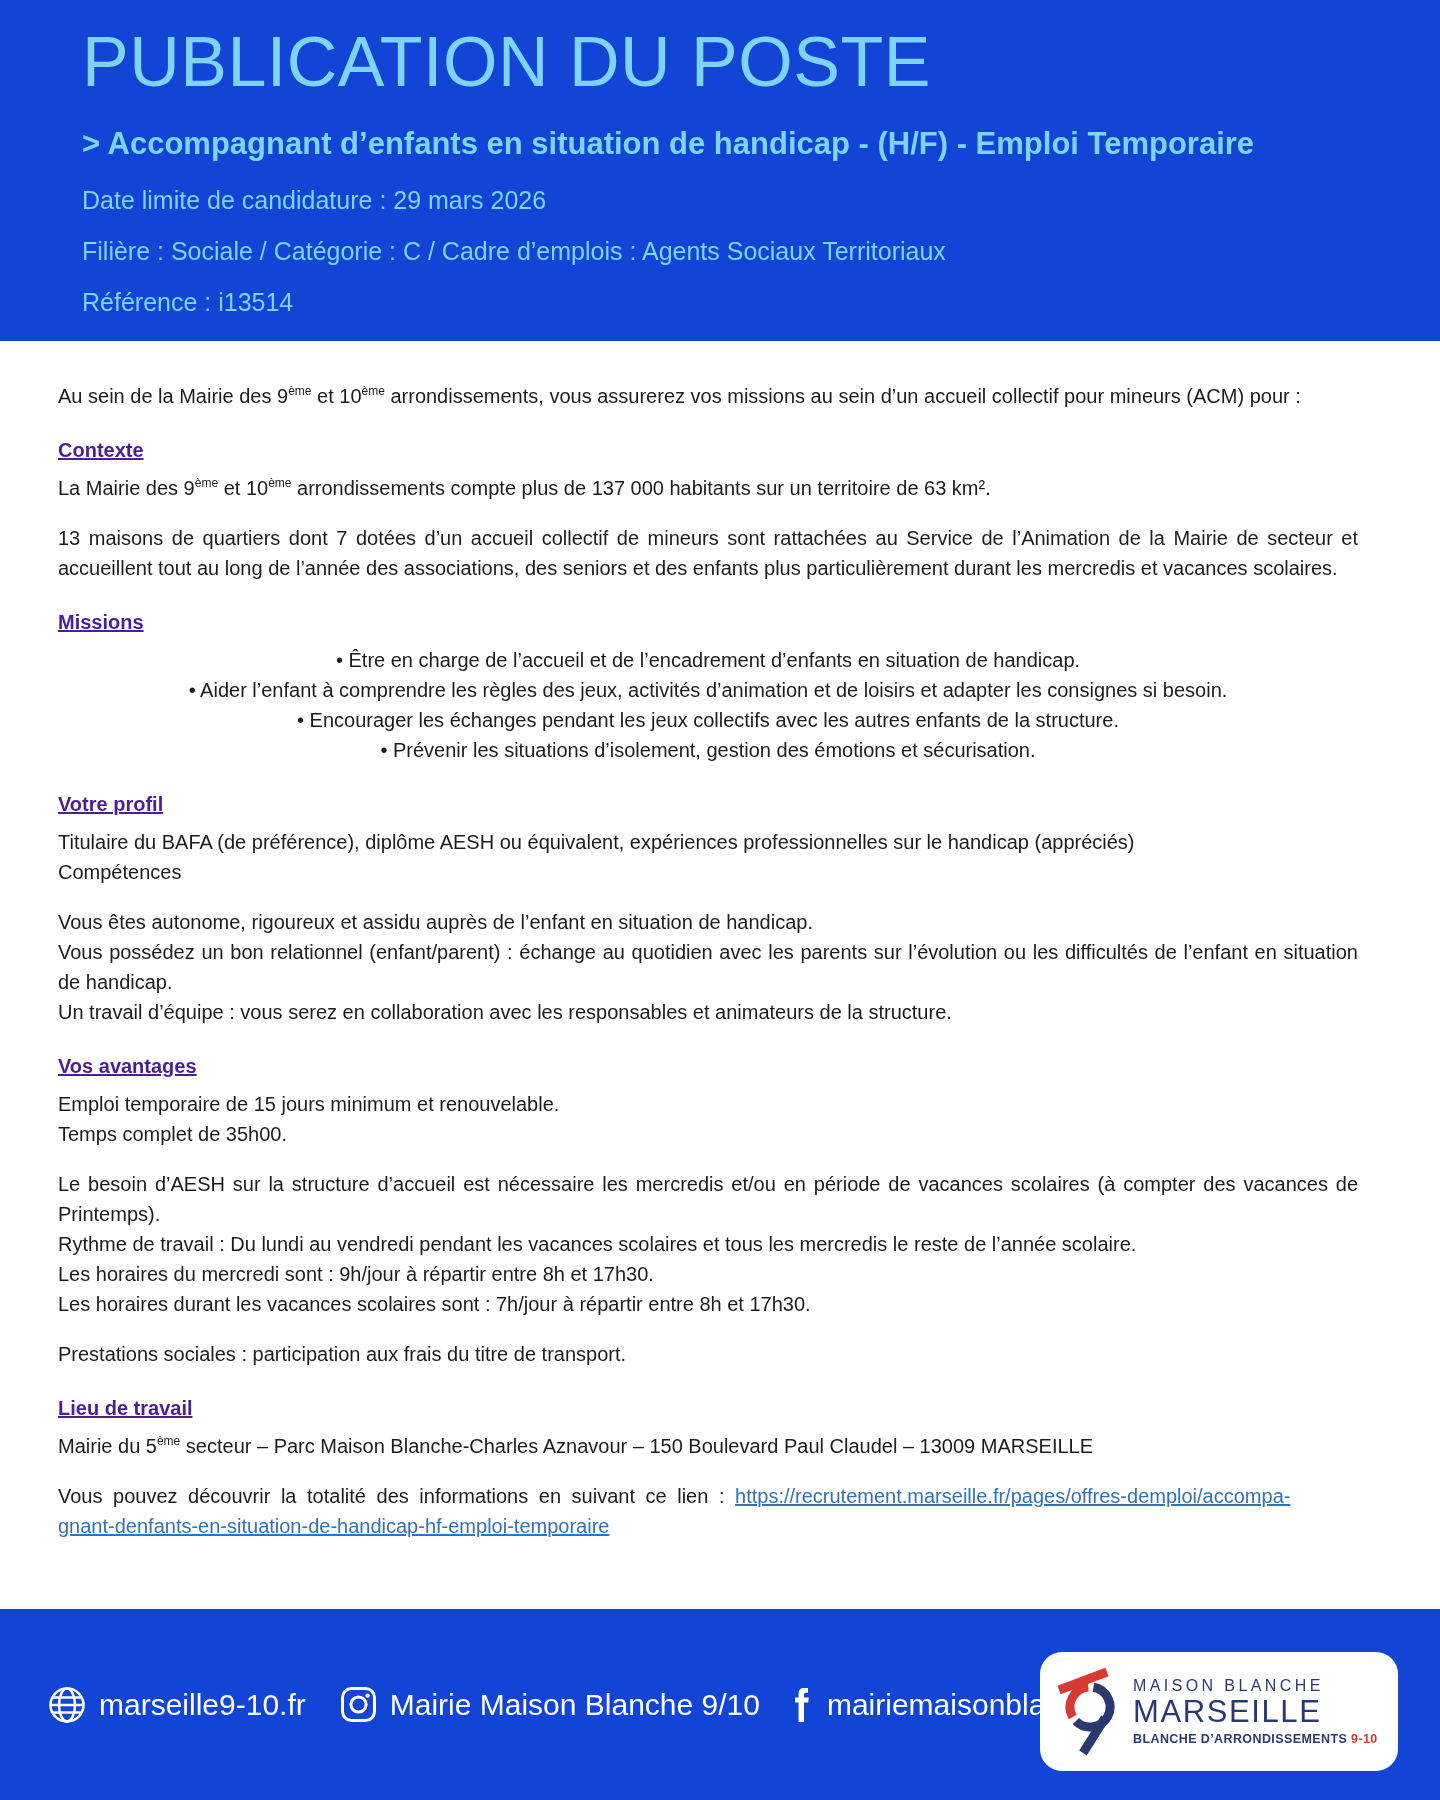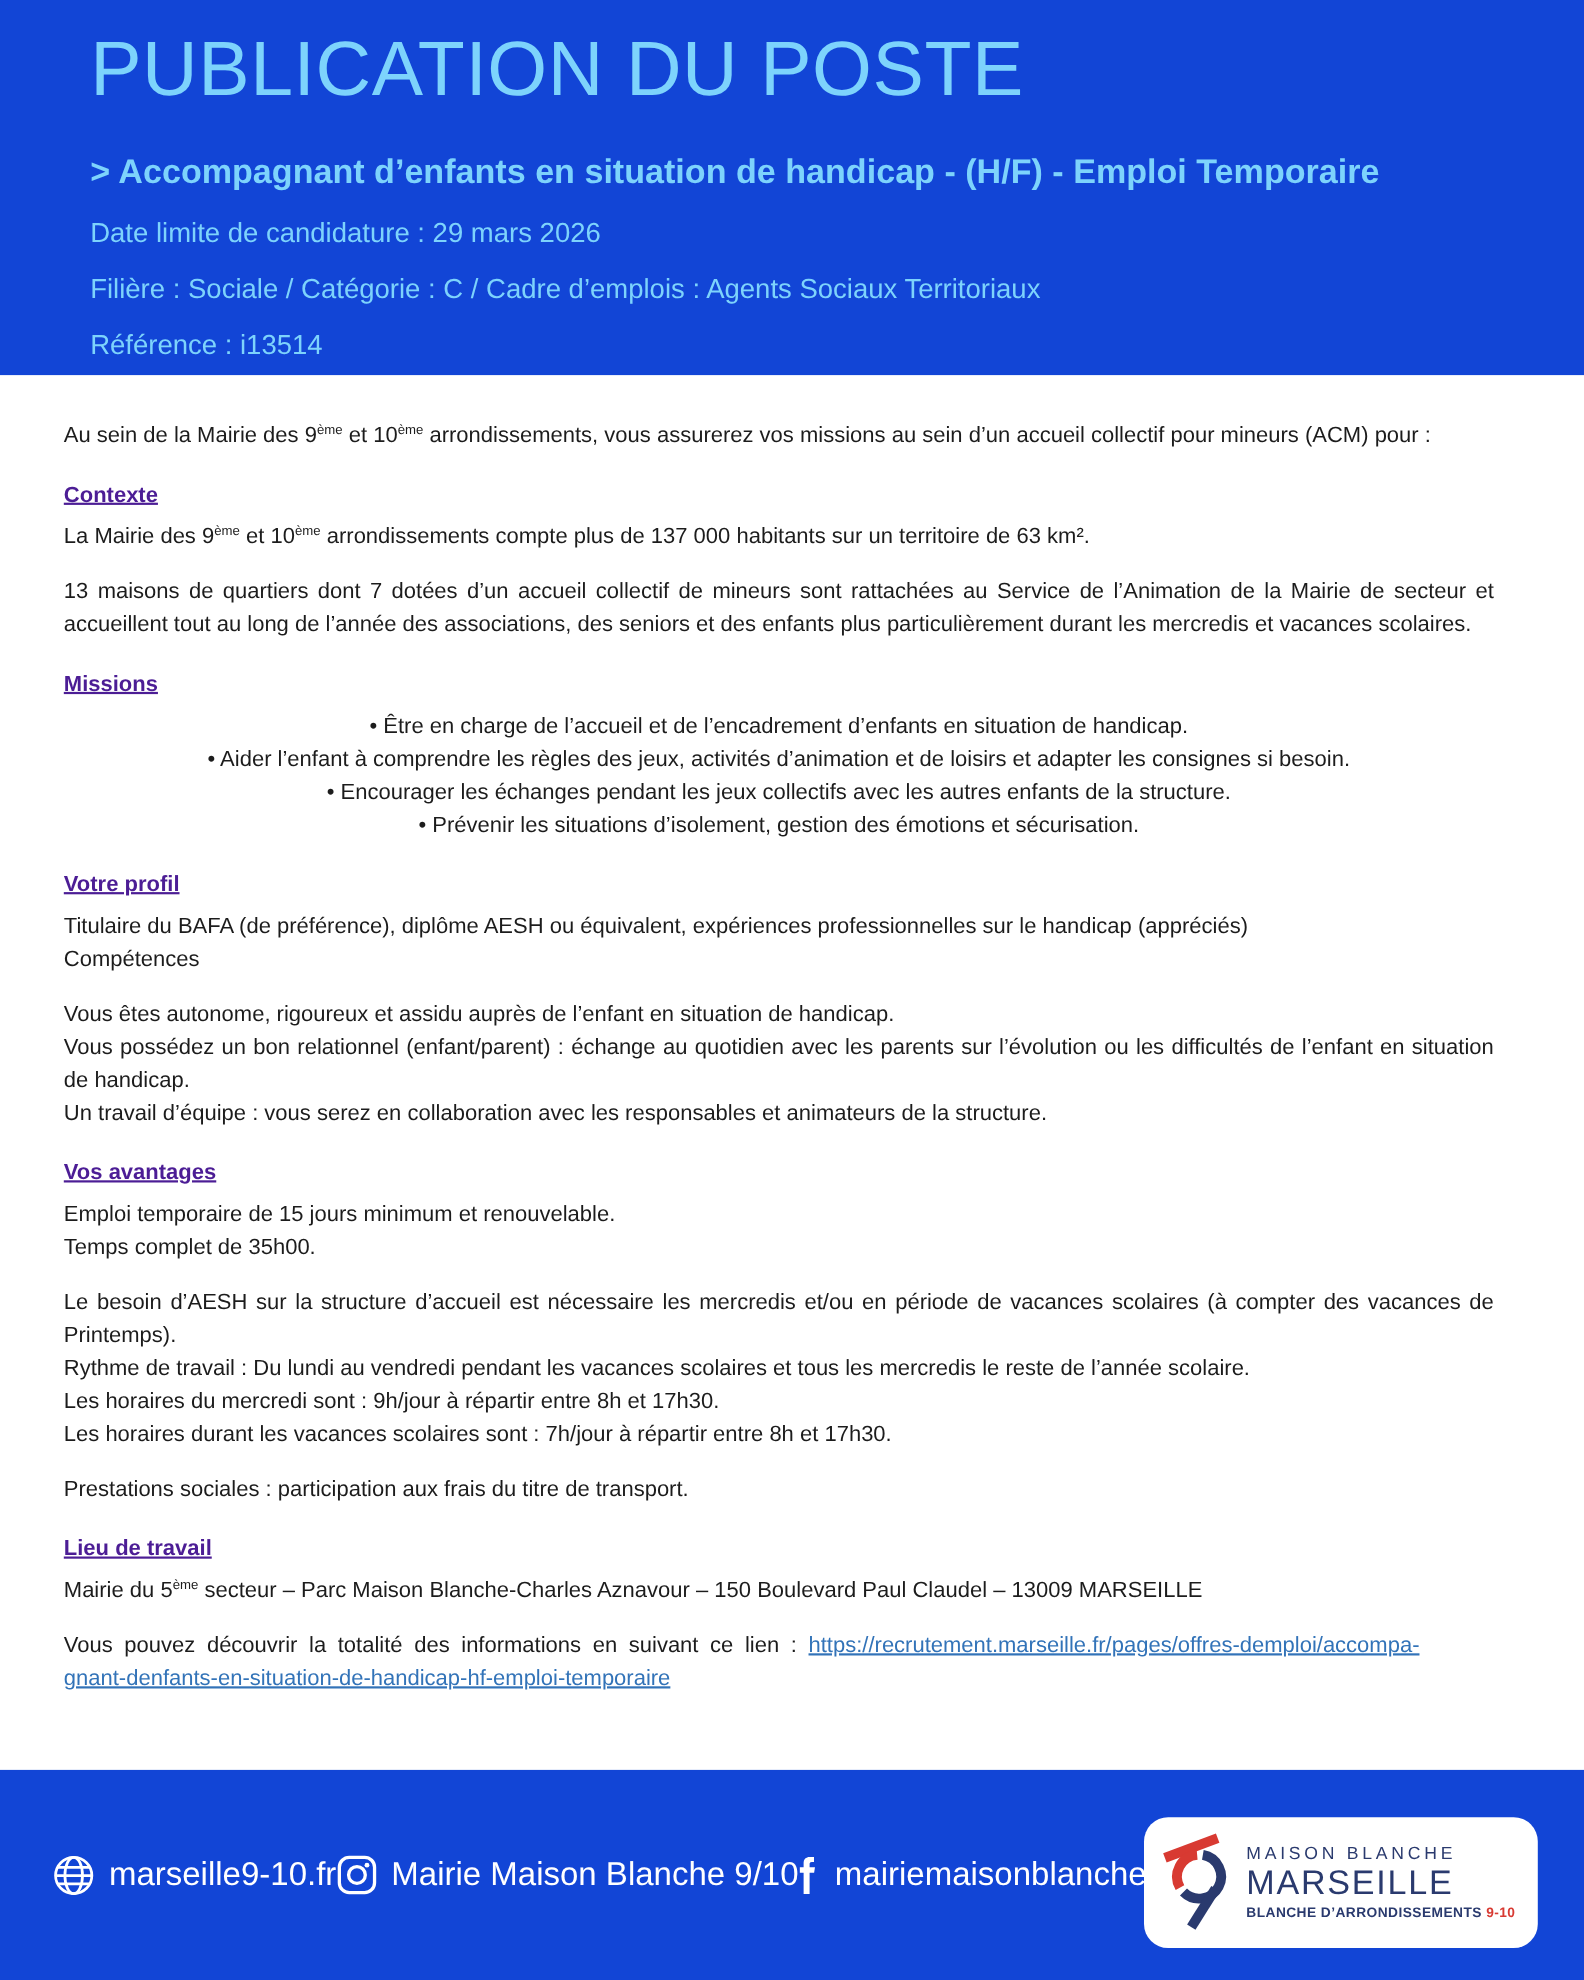--- a/index.html
+++ b/index.html
@@ -22,21 +22,21 @@
   .header{
     box-sizing:border-box;height:341px;width:100%;
     background:var(--blue);color:#7dd3fc;
     padding:22px 82px 0 82px;
   }
   .header .title{
     font-size:70px;font-weight:400;letter-spacing:0.5px;
     margin:0;line-height:80px;white-space:nowrap;
   }
   .header .job{
-    font-size:31px;font-weight:700;margin-top:36px;line-height:36px;white-space:nowrap;
+    font-size:31px;font-weight:700;margin-top:24px;line-height:36px;white-space:nowrap;
   }
   .header .meta{
     font-size:25px;font-weight:400;margin-top:25px;line-height:26px;white-space:nowrap;
   }
 
   
   .doc{
     box-sizing:border-box;
     padding:40px 82px 0 58px;
     font-size:20px;line-height:30px;color:var(--text);
@@ -53,21 +53,21 @@
   a.joblink{color:var(--link);text-decoration:underline;cursor:pointer;word-break:break-all;}
   .wsp{word-spacing:5px;}
 
   
   .footer{
     position:absolute;left:0;bottom:0;width:100%;height:191px;
     background:var(--blue);color:#fff;
   }
   .social{
     position:absolute;left:48px;top:0;height:191px;
-    display:flex;align-items:center;
+    display:flex;align-items:center;gap:34px;
   }
   .social .item{display:flex;align-items:center;gap:13px;font-size:30px;color:#fff;}
   .social svg{display:block;}
 
   
   .logocard{
     position:absolute;right:42px;top:43px;width:358px;height:119px;
     background:#fff;border-radius:22px;
     display:flex;align-items:center;box-sizing:border-box;
     padding:12px 14px 12px 16px;

